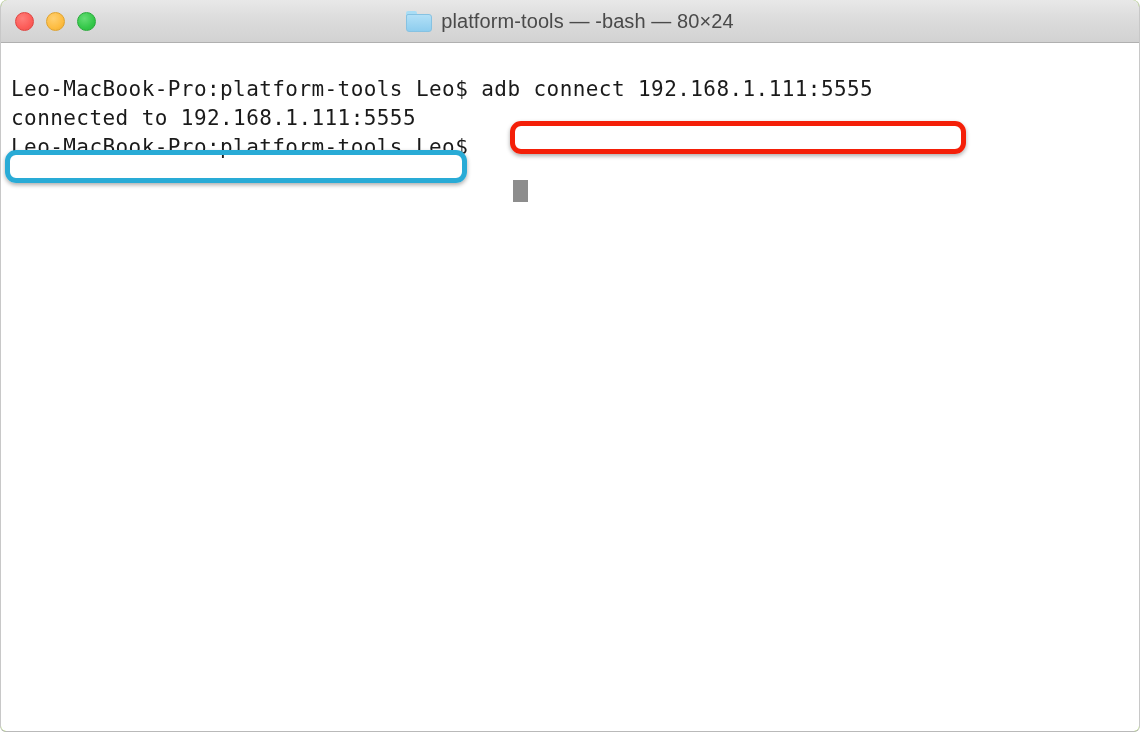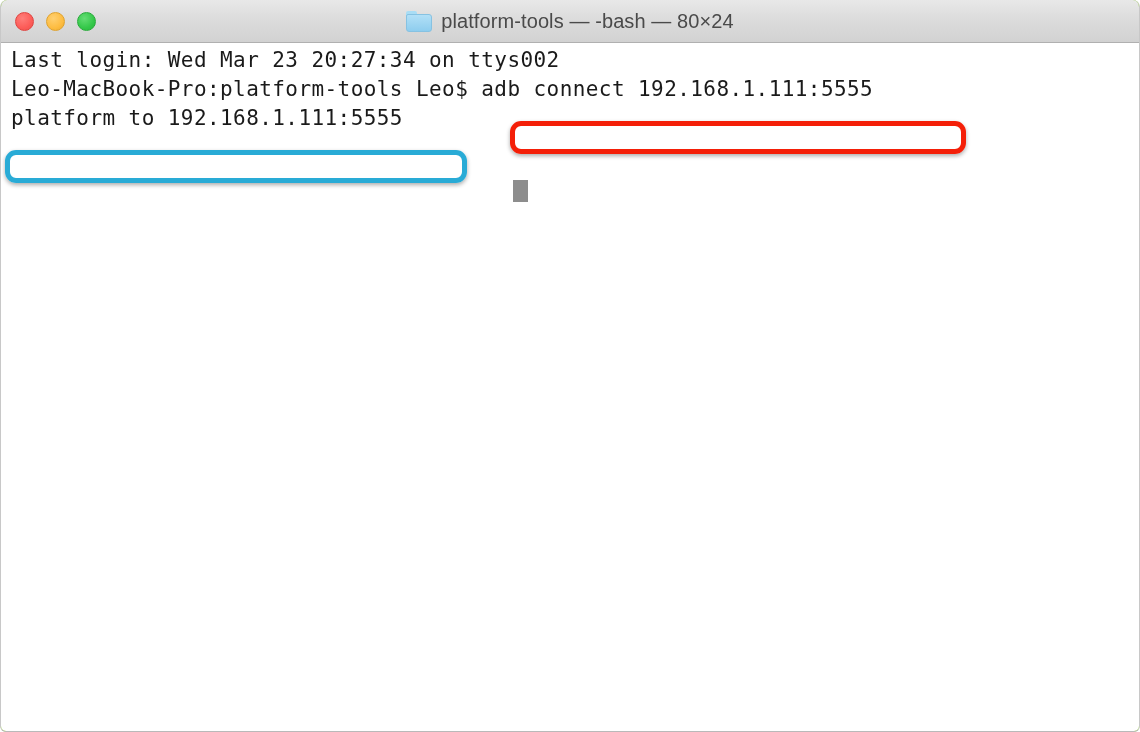--- a/index.html
+++ b/index.html
@@ -175,26 +175,26 @@
         <div class="tab"></div>
         <div class="body"></div>
       </div>
       <div id="window-title">platform-tools — -bash — 80×24</div>
     </div>
 
   </div>
 
   <div id="terminal-body">
 
-    <div class="term-line" id="line-last-login">Last login: Wed Mar 23 20:27:34 on ttys002</div>
 
     <div class="term-line" id="line-prompt-1">Leo-MacBook-Pro:platform-tools Leo$ adb connect 192.168.1.111:5555</div>
 
-    <div class="term-line" id="line-output">platform to 192.168.1.111:5555</div>
-
+    <div class="term-line" id="line-output">connected to 192.168.1.111:5555</div>
+
+    <div class="term-line" id="line-prompt-2">Leo-MacBook-Pro:platform-tools Leo$ </div>
 
     <div id="cursor-block"></div>
 
     <div class="annotation-box" id="red-highlight-box"></div>
 
     <div class="annotation-box" id="cyan-highlight-box"></div>
 
   </div>
 
 </div>

